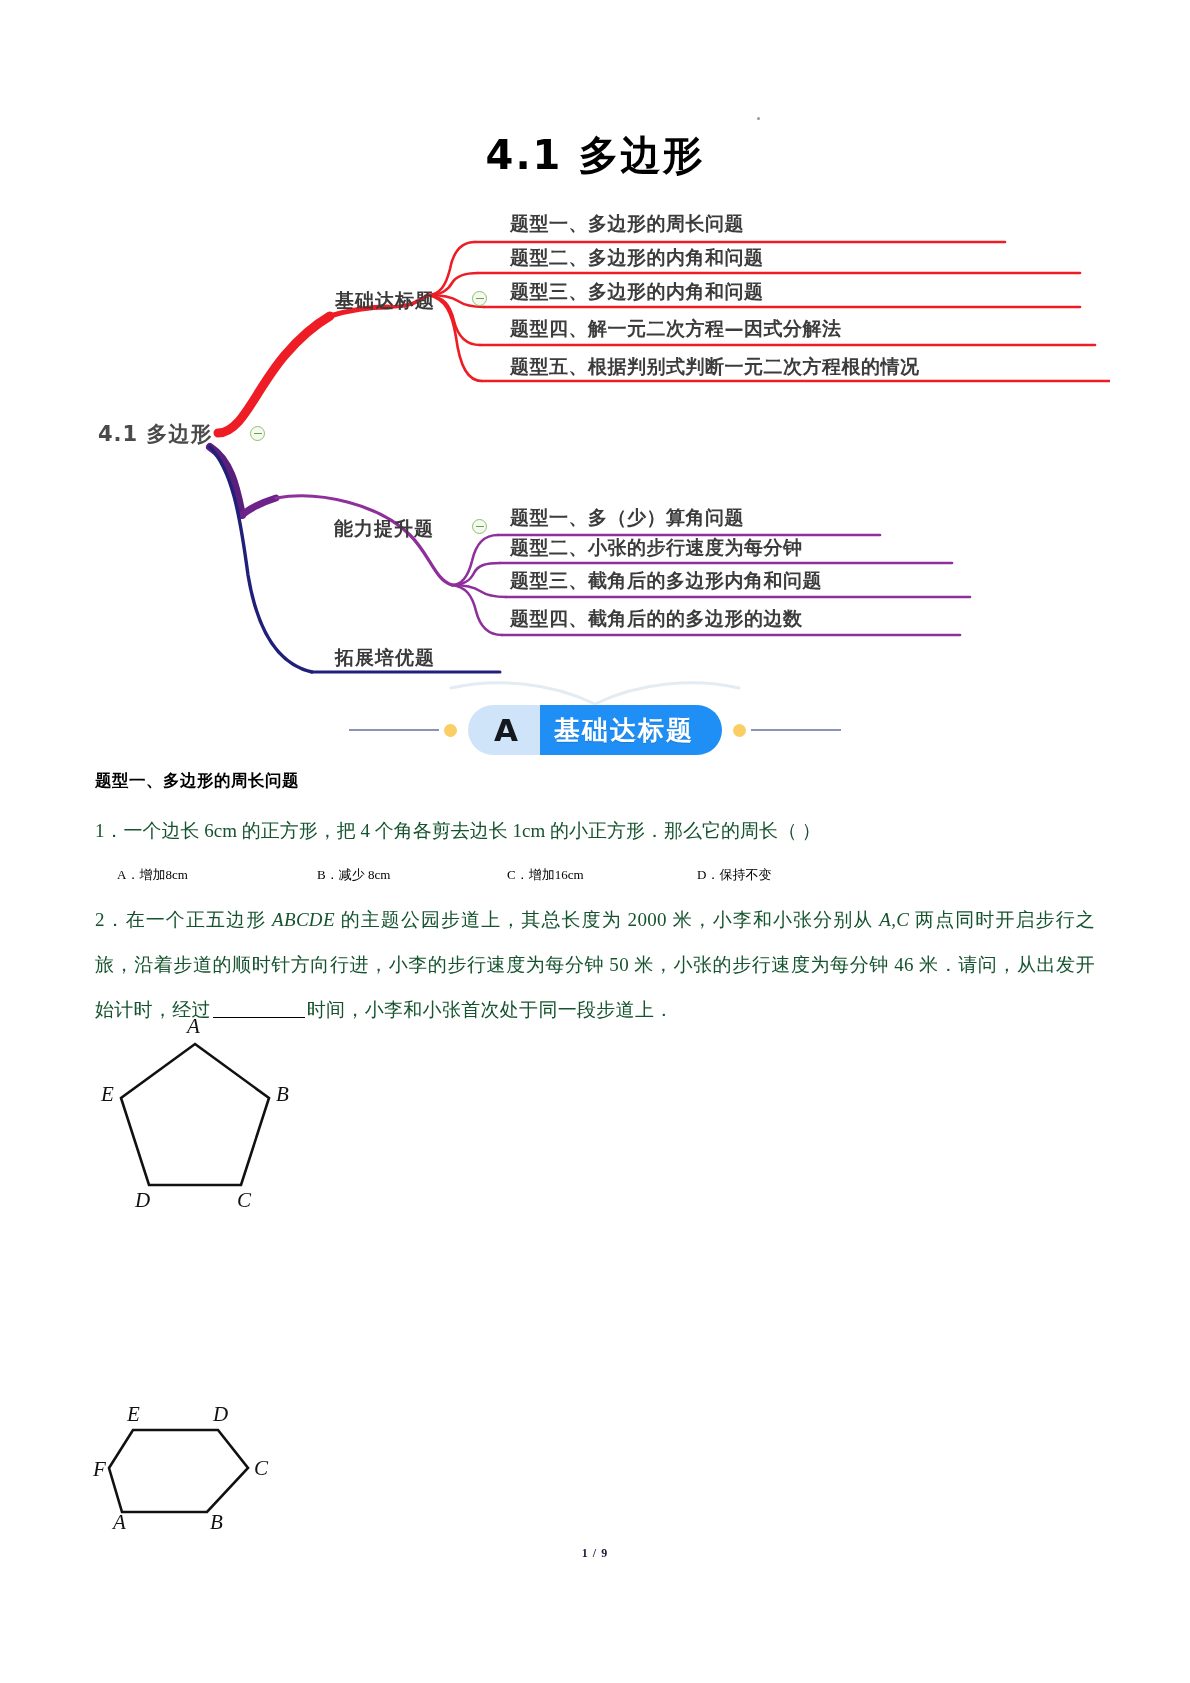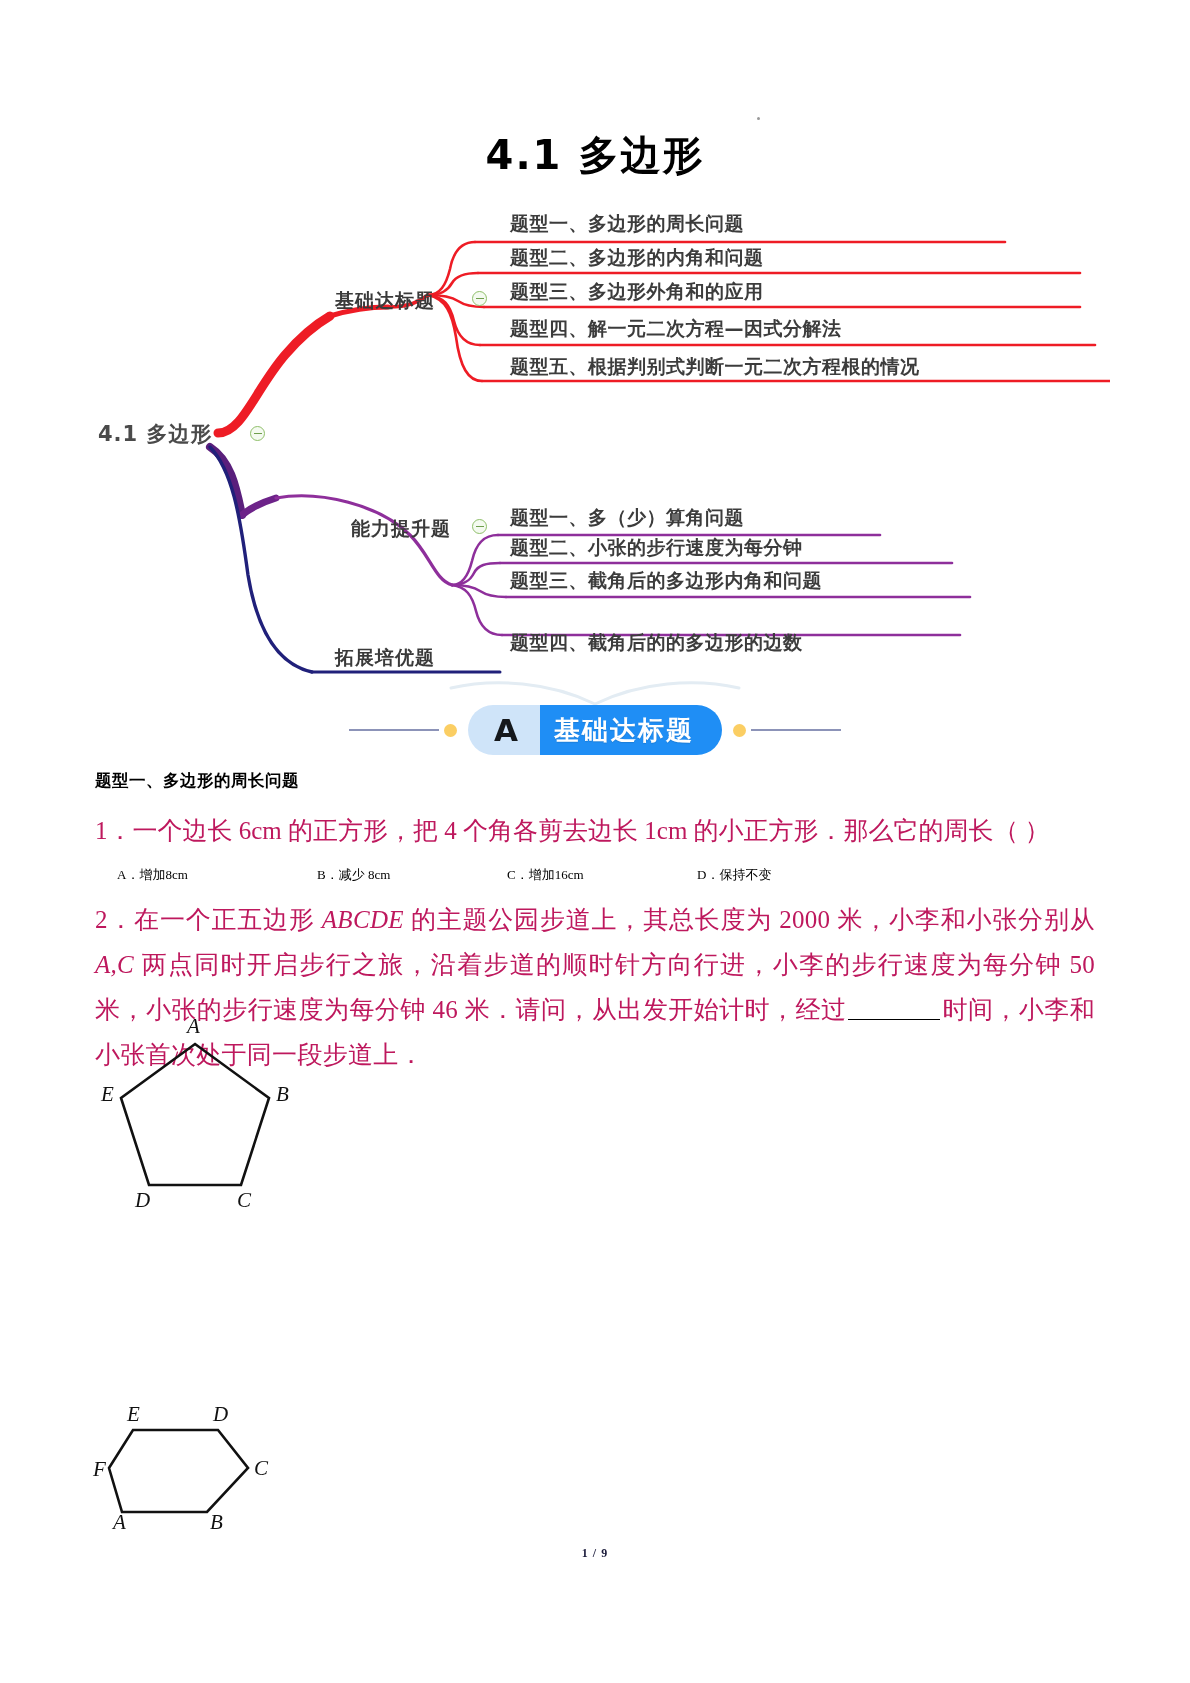--- a/index.html
+++ b/index.html
@@ -169,25 +169,25 @@
   .content { position: absolute; left: 95px; top: 770px; width: 1000px; }
   .subhead {
     font-family: "DejaVu Sans", sans-serif;
     font-weight: bold;
     font-size: 16.5px;
     color: #000;
     margin: 0 0 16px 0;
     letter-spacing: 0.5px;
   }
   .q {
-    font-size: 25px;
+    font-size: 19px;
     line-height: 45px;
     text-align: justify;
     margin: 0;
-    color: #be185d;
+    color: #14532d;
   }
   .q-spaced { letter-spacing: 0.3px; }
   .opts {
     font-size: 13px;
     line-height: 44px;
     margin: 0;
     padding-left: 22px;
     display: flex;
   }
   .opt { display: inline-block; }
@@ -283,35 +283,35 @@
 
       <path d="M232 487 L 420 487" stroke="#20207a" stroke-width="3" fill="none" stroke-linecap="round"></path>
     </svg>
 
     <div class="mm-label mm-root">4.1 多边形</div>
     <div class="collapse" style="left:170px; top:241px;"></div>
 
     <div class="mm-label mm-branch" style="left:255px; top:103px;">基础达标题</div>
     <div class="collapse" style="left:392px; top:106px;"></div>
 
-    <div class="mm-label mm-branch" style="left:271px; top:331px;">能力提升题</div>
+    <div class="mm-label mm-branch" style="left:254px; top:331px;">能力提升题</div>
     <div class="collapse" style="left:392px; top:334px;"></div>
 
     <div class="mm-label mm-branch" style="left:255px; top:460px;">拓展培优题</div>
 
     <div class="mm-label mm-leaf" style="left:430px; top:26px;">题型一、多边形的周长问题</div>
     <div class="mm-label mm-leaf" style="left:430px; top:60px;">题型二、多边形的内角和问题</div>
-    <div class="mm-label mm-leaf" style="left:430px; top:94px;">题型三、多边形外角和的应用</div>
+    <div class="mm-label mm-leaf" style="left:430px; top:94px;">题型三、多边形的内角和问题</div>
     <div class="mm-label mm-leaf" style="left:430px; top:131px;">题型四、解一元二次方程—因式分解法</div>
     <div class="mm-label mm-leaf" style="left:430px; top:169px;">题型五、根据判别式判断一元二次方程根的情况</div>
 
     <div class="mm-label mm-leaf" style="left:430px; top:320px;">题型一、多（少）算角问题</div>
     <div class="mm-label mm-leaf" style="left:430px; top:350px;">题型二、小张的步行速度为每分钟</div>
     <div class="mm-label mm-leaf" style="left:430px; top:383px;">题型三、截角后的多边形内角和问题</div>
-    <div class="mm-label mm-leaf" style="left:430px; top:421px;margin-top:24px;">题型四、截角后的的多边形的边数</div>
+    <div class="mm-label mm-leaf" style="left:430px; top:421px;">题型四、截角后的的多边形的边数</div>
   </div>
 
   <div class="banner-wrap">
     <svg class="banner-swoosh" width="300" height="42" viewBox="0 0 300 42">
       <path d="M6 10 C 50 0, 105 4, 150 26 C 195 4, 250 0, 294 10" stroke="#e3ecf3" stroke-width="3" fill="none" stroke-linecap="round"></path>
     </svg>
     <div class="banner-center">
       <div class="banner-line"></div>
       <div class="banner-bullet"></div>
       <div class="banner-pill">

